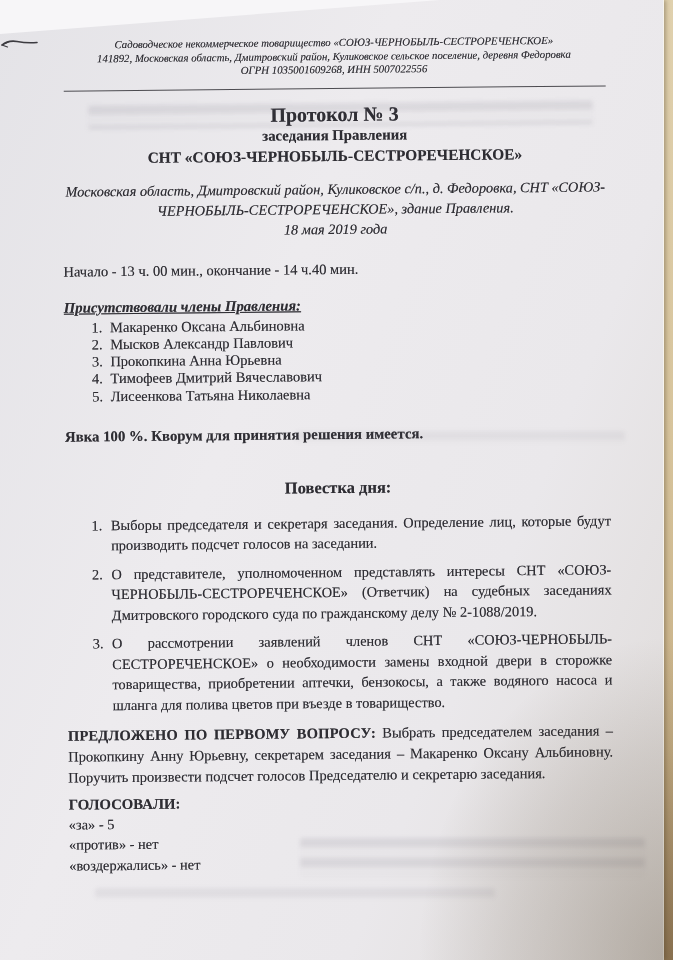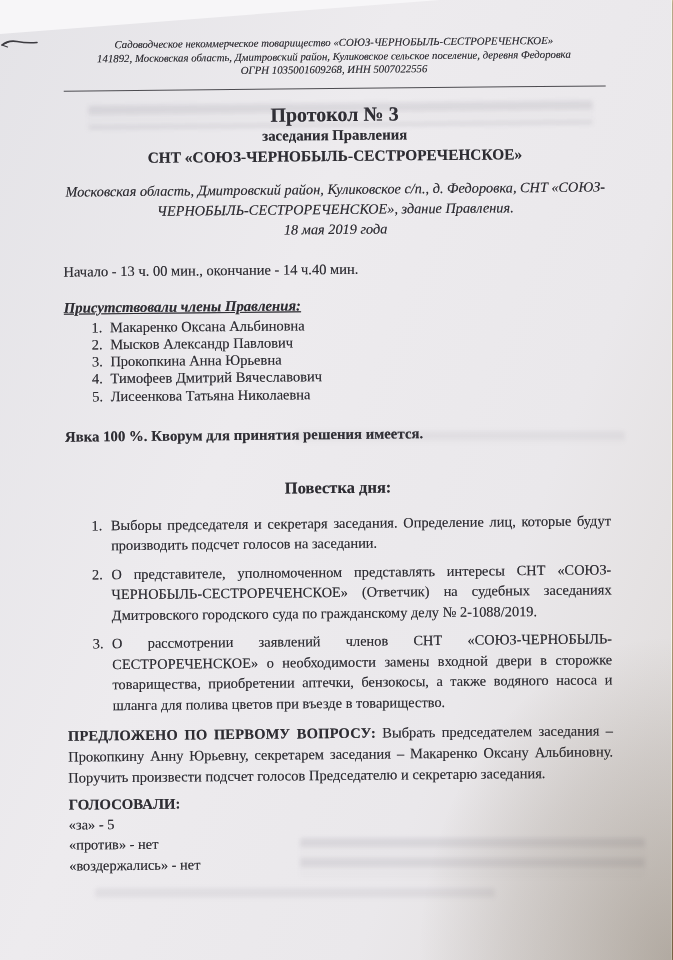--- a/index.html
+++ b/index.html
@@ -15,21 +15,20 @@
     
     background: linear-gradient(180deg, #e0d1ae 0%, #d7c49c 45%, #c7b087 78%, #a28762 100%);
   }
   
   .page {
     position: absolute; left: 0; top: 0;
     width: 663px; height: 960px;
     background: linear-gradient(112deg, #e4e3e7 0%, #edebee 38%, #eae8eb 70%, #dedad8 100%);
     box-shadow: 2px 0 4px rgba(74, 58, 34, 0.35);
     border-right: 1px solid #f6f3ec;
-    padding-left: 8px;
   }
   
   .under-sheet {
     position: absolute; left: 0; top: 0;
     width: 663px; height: 40px;
     background: #f7f6f8;
     clip-path: polygon(0 0, 440px 0, 0 34px);
     pointer-events: none;
   }
   

